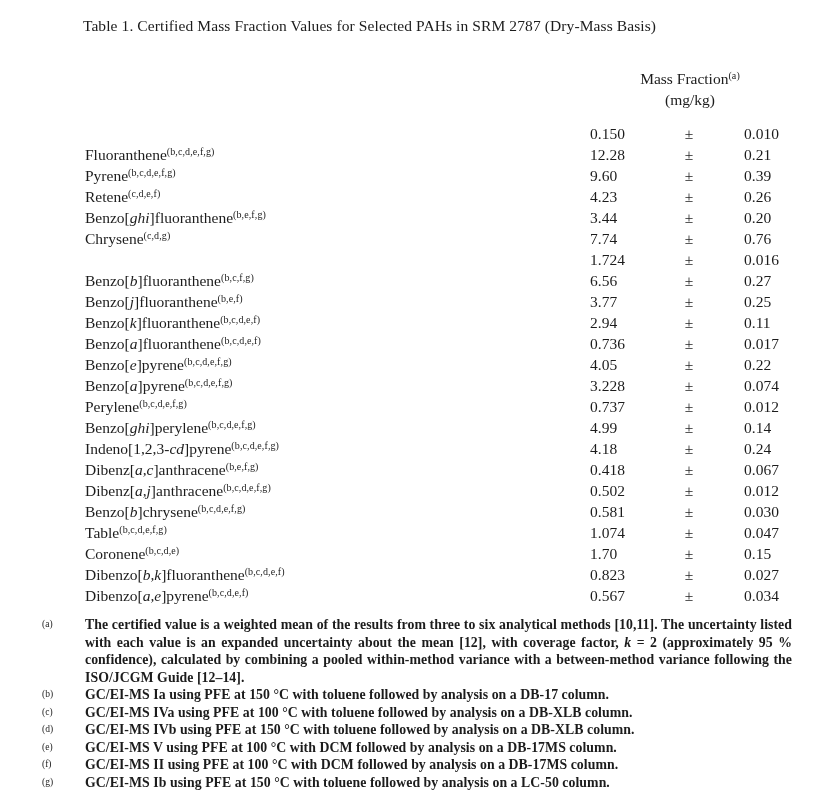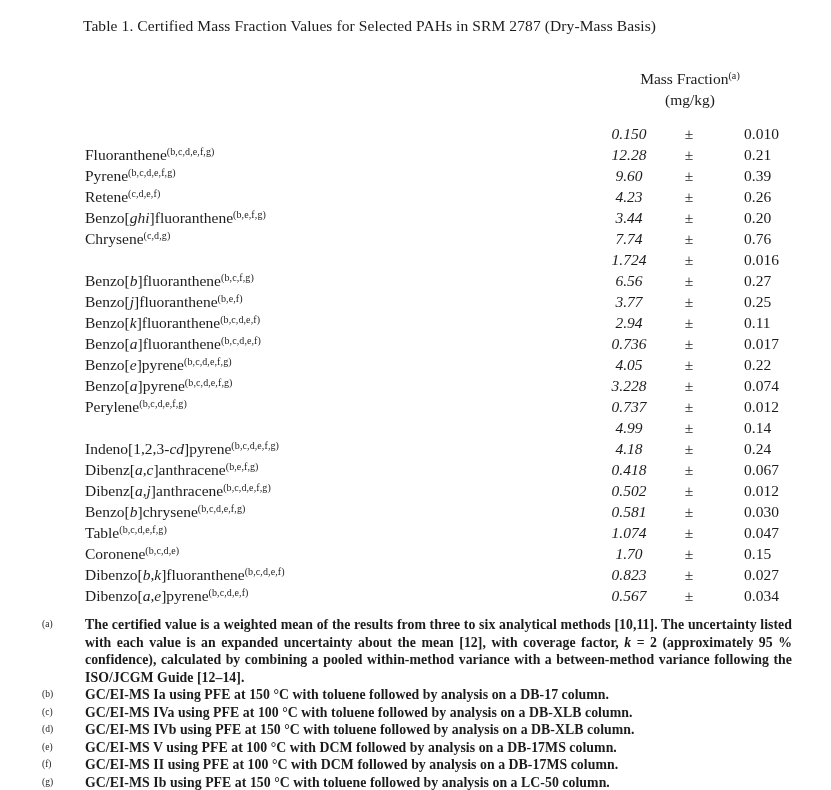--- a/index.html
+++ b/index.html
@@ -48,21 +48,21 @@
     margin-top: 13px;
   }
   .row {
     display: grid;
     grid-template-columns: 85px 505px 78px 42px auto;
     font-size: 15.5px;
     line-height: 21px;
     white-space: nowrap;
   }
   .cell-name   { grid-column: 2; text-align: left; }
-  .cell-val    { grid-column: 3; text-align: center; font-style: italic; }
+  .cell-val    { grid-column: 3; text-align: left; }
   .cell-pm     { grid-column: 4; text-align: center; }
   .cell-unc    { grid-column: 5; text-align: left; margin-left: 34px; }
   .fns {
     margin-top: 10px;
   }
   .fn {
     display: grid;
     grid-template-columns: 42px 43px 707px auto;
     font-size: 13.8px;
     line-height: 17.5px;
@@ -188,20 +188,21 @@
     </div>
 
     <div class="row">
       <span class="cell-name"><span>Perylene</span><sup class="tbl-sup">(b,c,d,e,f,g)</sup></span>
       <span class="cell-val">0.737</span>
       <span class="cell-pm">±</span>
       <span class="cell-unc">0.012</span>
     </div>
 
     <div class="row">
+      <span class="cell-name"><span>Benzo[<i>ghi</i>]perylene</span><sup class="tbl-sup">(b,c,d,e,f,g)</sup></span>
       <span class="cell-val">4.99</span>
       <span class="cell-pm">±</span>
       <span class="cell-unc">0.14</span>
     </div>
 
     <div class="row">
       <span class="cell-name"><span>Indeno[1,2,3-<i>cd</i>]pyrene</span><sup class="tbl-sup">(b,c,d,e,f,g)</sup></span>
       <span class="cell-val">4.18</span>
       <span class="cell-pm">±</span>
       <span class="cell-unc">0.24</span>

